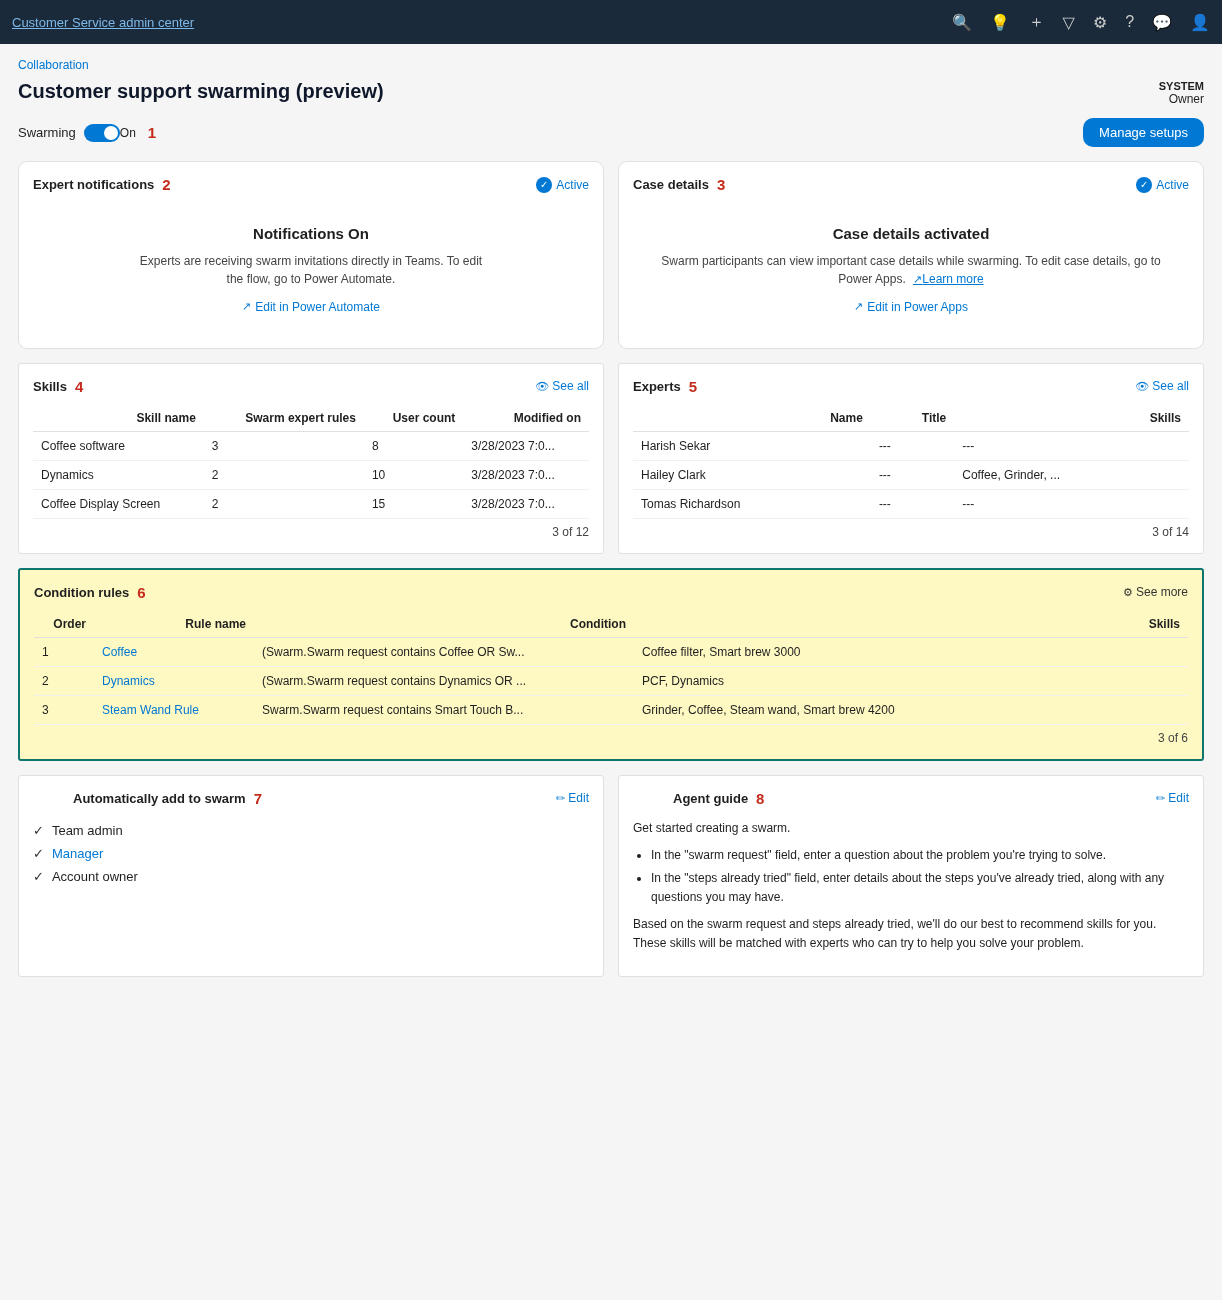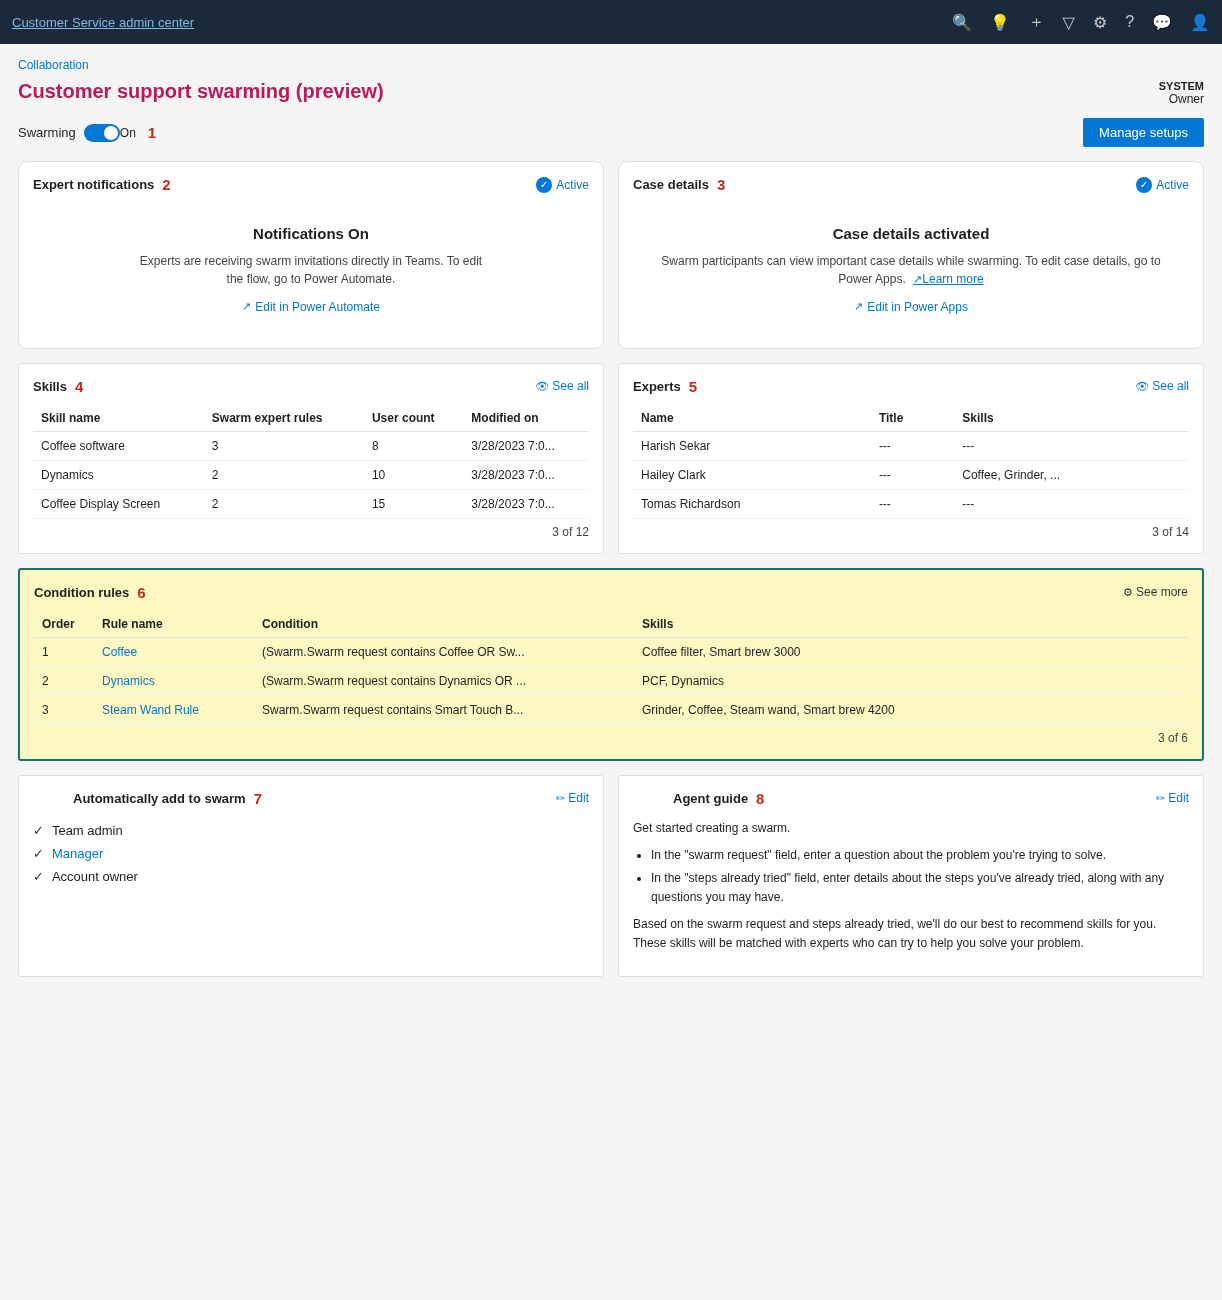--- a/index.html
+++ b/index.html
@@ -50,21 +50,21 @@
     
     .page-header-row {
       display: flex;
       align-items: flex-start;
       justify-content: space-between;
       margin-bottom: 12px;
     }
     .page-title {
       font-size: 20px;
       font-weight: 600;
-      color: #be185d;
+      color: #0f172a;
     }
     .system-owner {
       text-align: right;
       font-size: 12px;
     }
     .system-owner .sys-name {
       font-weight: 700;
       font-size: 11px;
     }
 
@@ -111,21 +111,21 @@
       font-size: 15px;
       margin-left: 4px;
     }
     .manage-btn {
       background: #0078d4;
       color: #fff;
       border: none;
       padding: 7px 16px;
       font-size: 13px;
       cursor: pointer;
-      border-radius: 2px;
+      border-radius: 10px;
     }
 
     
     .two-col-grid {
       display: grid;
       grid-template-columns: 1fr 1fr;
       gap: 14px;
       margin-bottom: 14px;
     }
 
@@ -223,21 +223,21 @@
       content: '👁';
       font-size: 11px;
     }
 
     table {
       width: 100%;
       border-collapse: collapse;
       font-size: 12px;
     }
     th {
-      text-align: left;
+      text-align: right;
       padding: 6px 8px;
       border-bottom: 1px solid #e0e0e0;
       font-weight: 600;
       color: #1f1f1f;
     }
     td {
       padding: 7px 8px;
       border-bottom: 1px solid #f0f0f0;
       color: #1f1f1f;
     }

